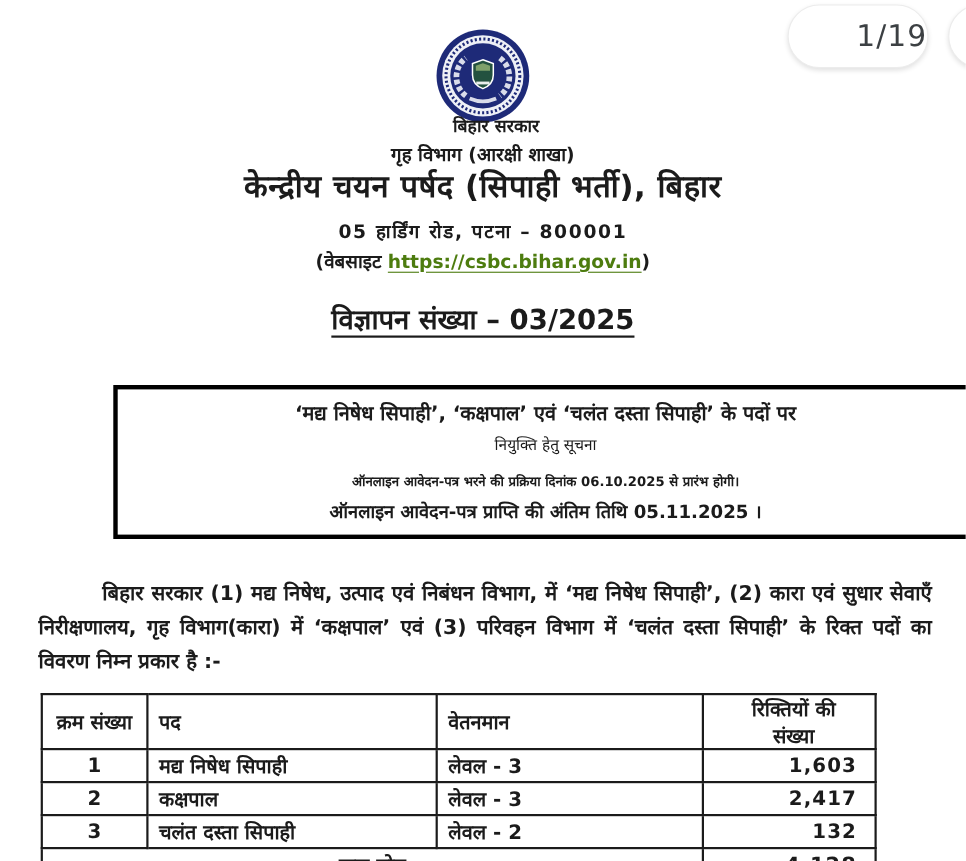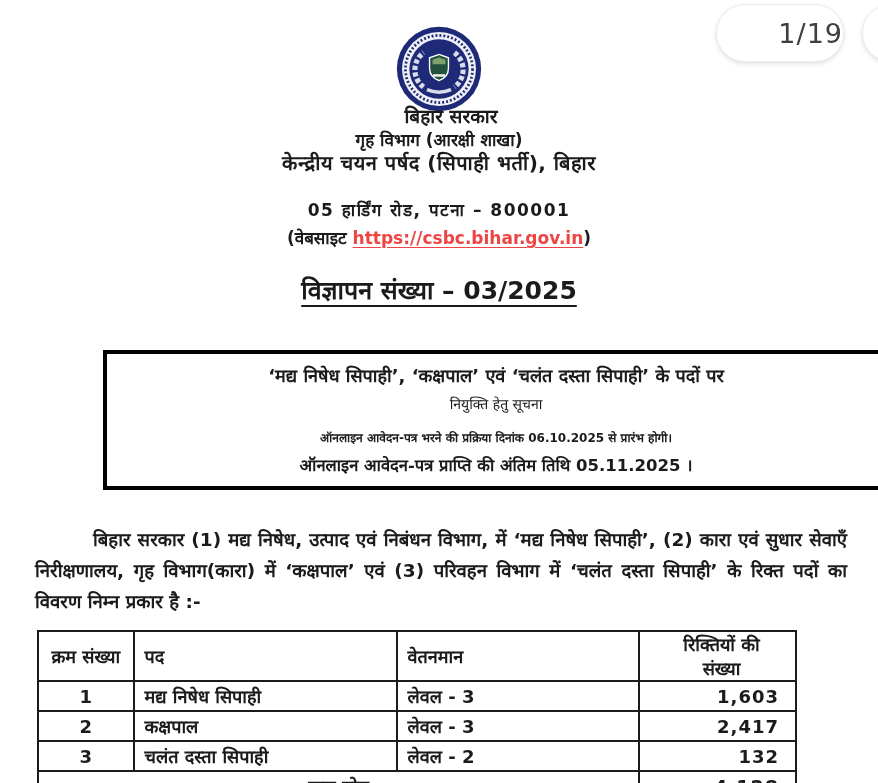--- a/index.html
+++ b/index.html
@@ -13,26 +13,26 @@
     position:absolute; background:#ffffff; border:1px solid #ececec;
     border-radius:30px; box-shadow:0 2px 5px rgba(0,0,0,0.12);
     display:flex; align-items:center; justify-content:flex-end;
   }
   .pill-main { top:4px; left:716px; width:128px; height:58px;
     font-size:27px; color:#3c4043; letter-spacing:1px; }
   .pill-cut  { top:4px; left:862px; width:90px; height:58px; }
   
   .abs-c { position:absolute; left:0; width:100%; text-align:center; }
   .emblem { position:absolute; top:26px; left:50%; transform:translateX(-50%); }
-  .govt-line  { top:103px; font-size:19px; font-weight:700;padding-left:24px; }
+  .govt-line  { top:103px; font-size:16px; font-weight:700;padding-left:24px; }
   .dept-line  { top:128px; font-size:17px; font-weight:700; }
-  .org-title  { top:149px; font-size:20px; font-weight:800; letter-spacing:0.5px; }
+  .org-title  { top:149px; font-size:28px; font-weight:800; letter-spacing:0.5px; }
   .address    { top:198px; font-size:17px; font-weight:700; letter-spacing:1.5px; }
   .website    { top:226px; font-size:17px; font-weight:700; }
-  .website .url { color:#ef4444; text-decoration:underline; text-underline-offset:3px; cursor:pointer; }
+  .website .url { color:#4d7c0f; text-decoration:underline; text-underline-offset:3px; cursor:pointer; }
   .advert     { top:272px; font-size:25px; font-weight:800; }
   .advert span { text-decoration:underline; text-underline-offset:6px; text-decoration-thickness:2px; }
   
   .notice-box {
     position:absolute; top:350px; left:103px; width:786px; height:140px;
     border:4px solid #000; text-align:center; padding-top:9px;
   }
   .nb-l1 { font-size:18px; font-weight:700; }
   .nb-l2 { font-size:14px; font-weight:400; margin-top:7px; }
   .nb-l3 { font-size:12px; font-weight:700; margin-top:16px; }

